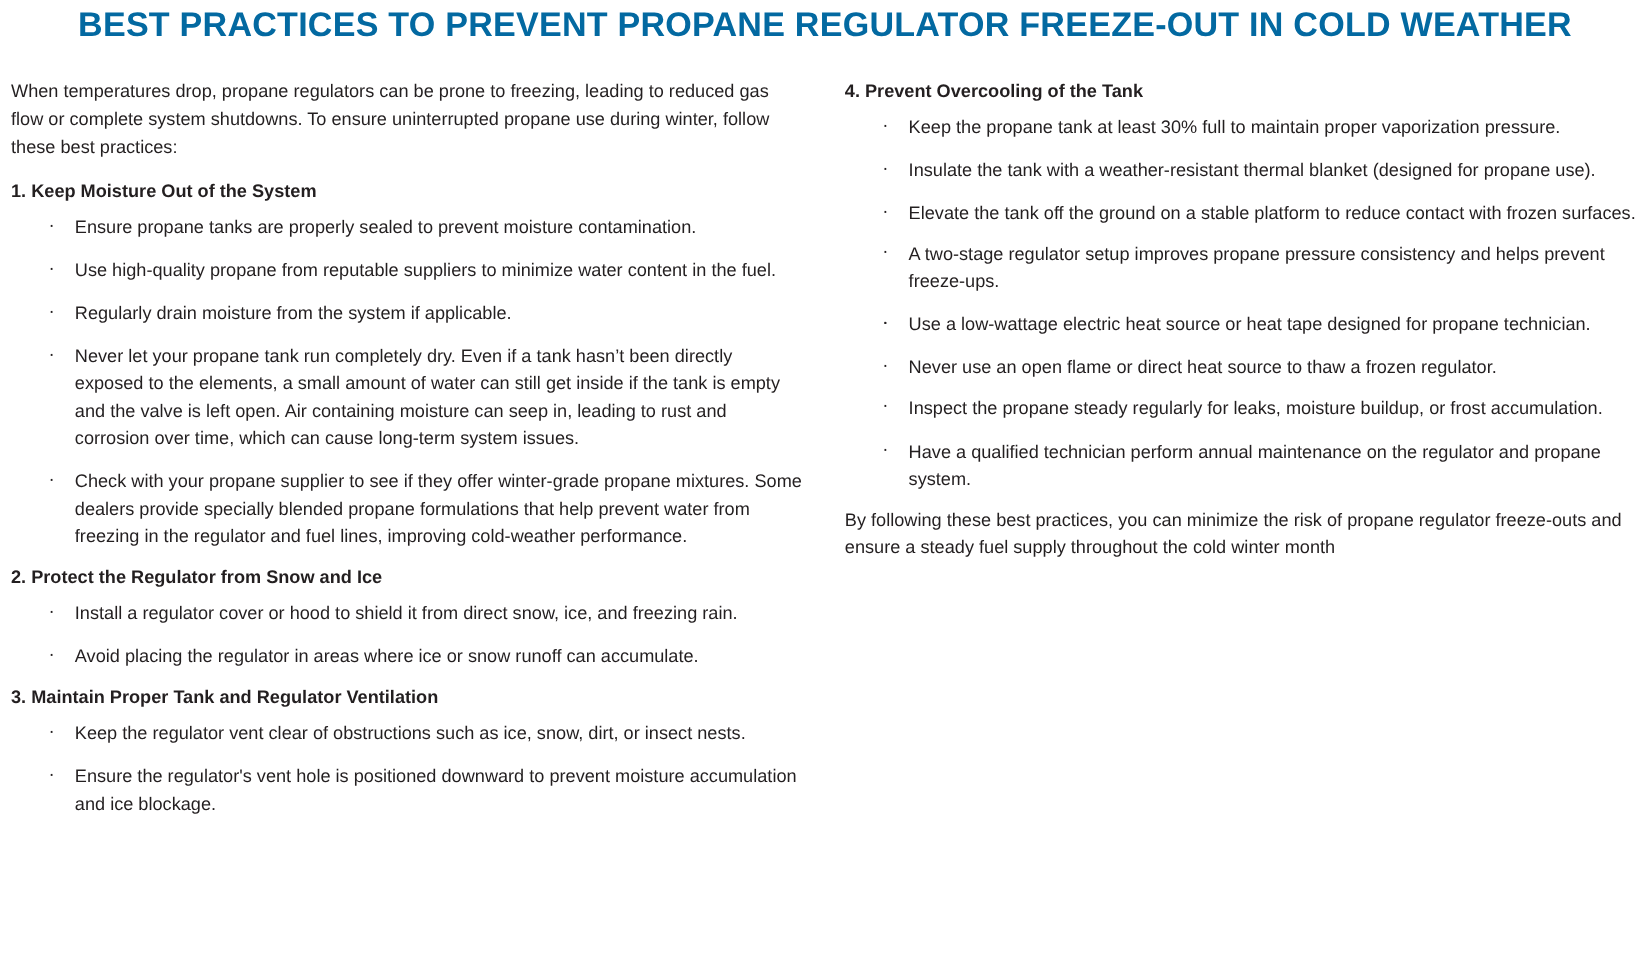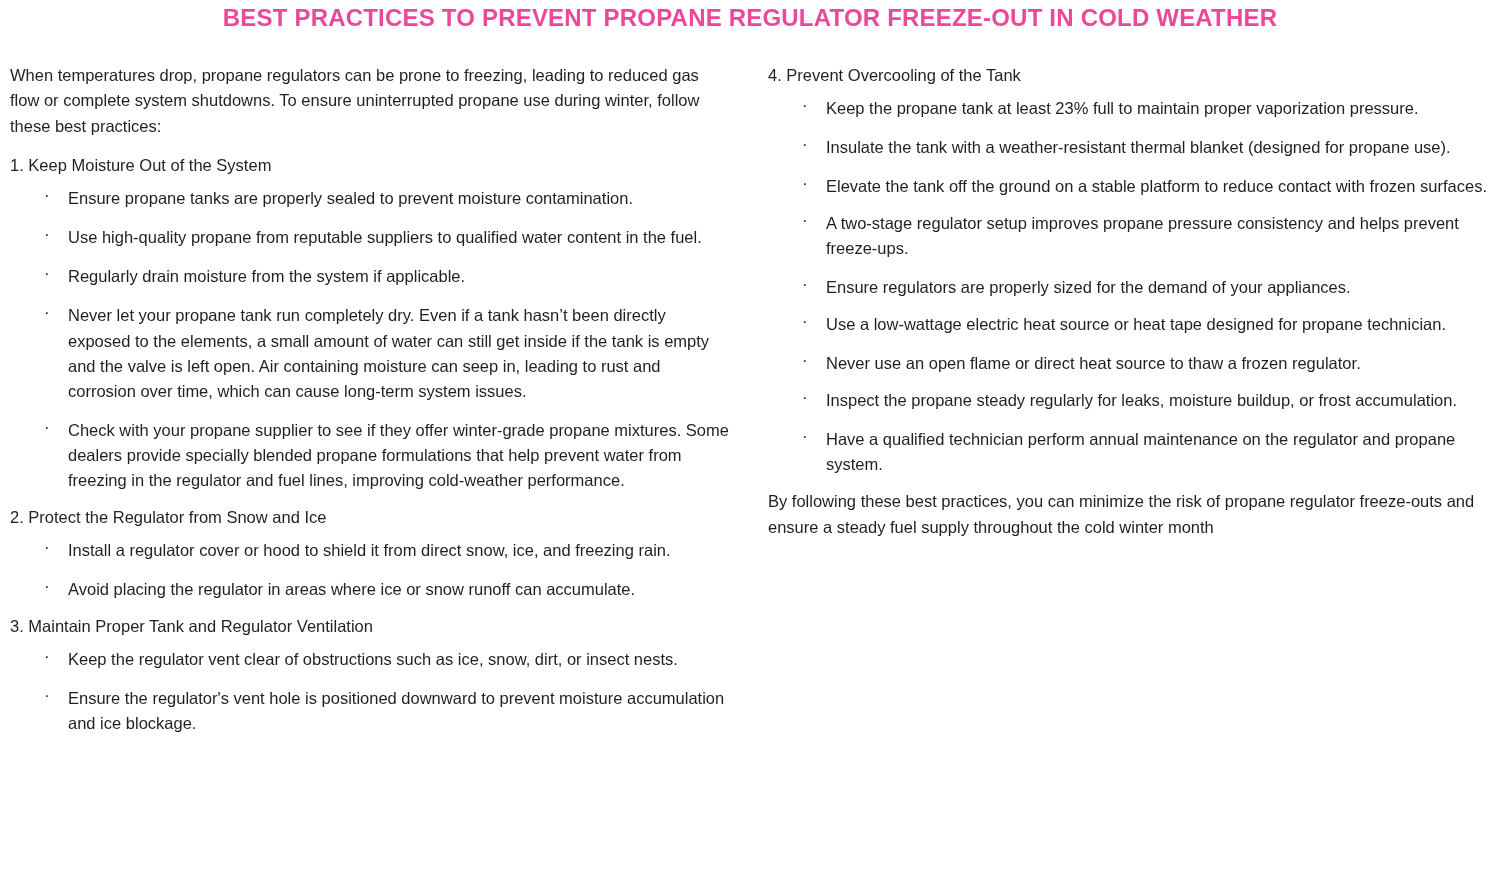--- a/index.html
+++ b/index.html
@@ -16,22 +16,22 @@
   }
   .page {
     width: 1500px;
     height: 882px;
     position: relative;
     box-sizing: border-box;
     padding: 0 10px;
   }
   .doc-title {
     text-align: center;
-    color: #ec4899;
-    font-size: 24px;
+    color: #0369a1;
+    font-size: 31px;
     font-weight: bold;
     letter-spacing: 0.2px;
     margin: 0;
     padding: 4px 0 0 0;
     line-height: 1.2;
   }
   .columns {
     display: flex;
     flex-direction: row;
     align-items: flex-start;
@@ -48,21 +48,21 @@
     width: 745px;
     padding-left: 18px;
   }
   p.intro, p.outro {
     font-size: 16.5px;
     line-height: 1.55;
     margin: 0 0 14px 0;
   }
   h2.section-head {
     font-size: 16.5px;
-    font-weight: normal;
+    font-weight: bold;
     margin: 0 0 8px 0;
     line-height: 1.5;
   }
   ul.bullets {
     list-style: none;
     margin: 0 0 12px 0;
     padding: 0 0 0 30px;
   }
   ul.bullets li {
     position: relative;
@@ -95,21 +95,21 @@
 
   <div class="columns">
 
     <div class="col col-left">
       <p class="intro">When temperatures drop, propane regulators can be prone to freezing, leading to reduced gas flow or complete system shutdowns. To ensure uninterrupted propane use during winter, follow these best practices:</p>
 
       <div class="block">
         <h2 class="section-head">1. Keep Moisture Out of the System</h2>
         <ul class="bullets">
           <li><span class="dot">·</span><span>Ensure propane tanks are properly sealed to prevent moisture contamination.</span></li>
-          <li><span class="dot">·</span><span>Use high-quality propane from reputable suppliers to qualified water content in the fuel.</span></li>
+          <li><span class="dot">·</span><span>Use high-quality propane from reputable suppliers to minimize water content in the fuel.</span></li>
           <li><span class="dot">·</span><span>Regularly drain moisture from the system if applicable.</span></li>
           <li><span class="dot">·</span><span>Never let your propane tank run completely dry. Even if a tank hasn’t been directly exposed to the elements, a small amount of water can still get inside if the tank is empty and the valve is left open. Air containing moisture can seep in, leading to rust and corrosion over time, which can cause long-term system issues.</span></li>
           <li><span class="dot">·</span><span>Check with your propane supplier to see if they offer winter-grade propane mixtures. Some dealers provide specially blended propane formulations that help prevent water from freezing in the regulator and fuel lines, improving cold-weather performance.</span></li>
         </ul>
       </div>
 
       <div class="block">
         <h2 class="section-head">2. Protect the Regulator from Snow and Ice</h2>
         <ul class="bullets">
           <li><span class="dot">·</span><span>Install a regulator cover or hood to shield it from direct snow, ice, and freezing rain.</span></li>
@@ -124,30 +124,30 @@
           <li><span class="dot">·</span><span>Ensure the regulator's vent hole is positioned downward to prevent moisture accumulation and ice blockage.</span></li>
         </ul>
       </div>
     </div>
 
     <div class="col col-right">
 
       <div class="block">
         <h2 class="section-head">4. Prevent Overcooling of the Tank</h2>
         <ul class="bullets">
-          <li><span class="dot">·</span><span>Keep the propane tank at least 23% full to maintain proper vaporization pressure.</span></li>
+          <li><span class="dot">·</span><span>Keep the propane tank at least 30% full to maintain proper vaporization pressure.</span></li>
           <li><span class="dot">·</span><span>Insulate the tank with a weather-resistant thermal blanket (designed for propane use).</span></li>
           <li><span class="dot">·</span><span>Elevate the tank off the ground on a stable platform to reduce contact with frozen surfaces.</span></li>
         </ul>
       </div>
 
       <div class="block">
         <ul class="bullets">
           <li><span class="dot">·</span><span>A two-stage regulator setup improves propane pressure consistency and helps prevent freeze-ups.</span></li>
-          <li><span class="dot">·</span><span>Ensure regulators are properly sized for the demand of your appliances.</span></li>
+          <li><span class="dot">·</span></li>
         </ul>
       </div>
 
       <div class="block">
         <ul class="bullets">
           <li><span class="dot">·</span><span>Use a low-wattage electric heat source or heat tape designed for propane technician.</span></li>
           <li><span class="dot">·</span><span>Never use an open flame or direct heat source to thaw a frozen regulator.</span></li>
         </ul>
       </div>
 

